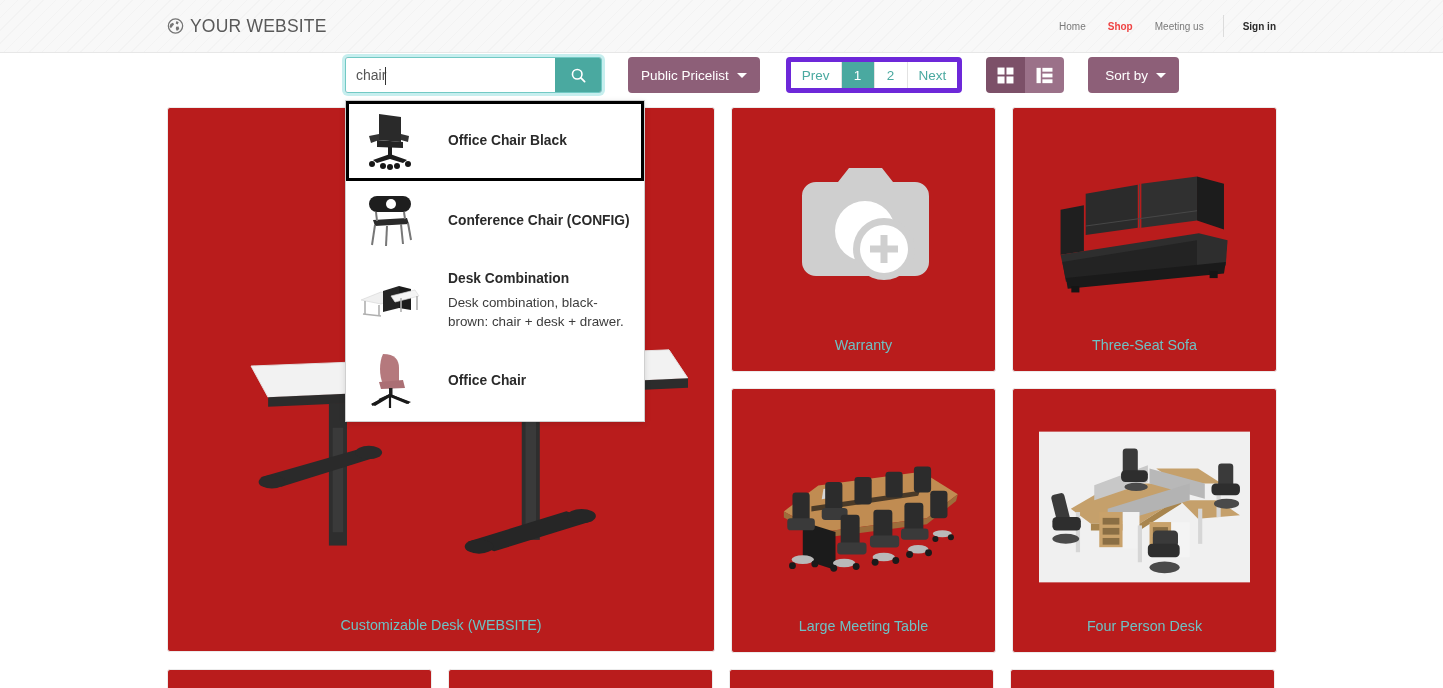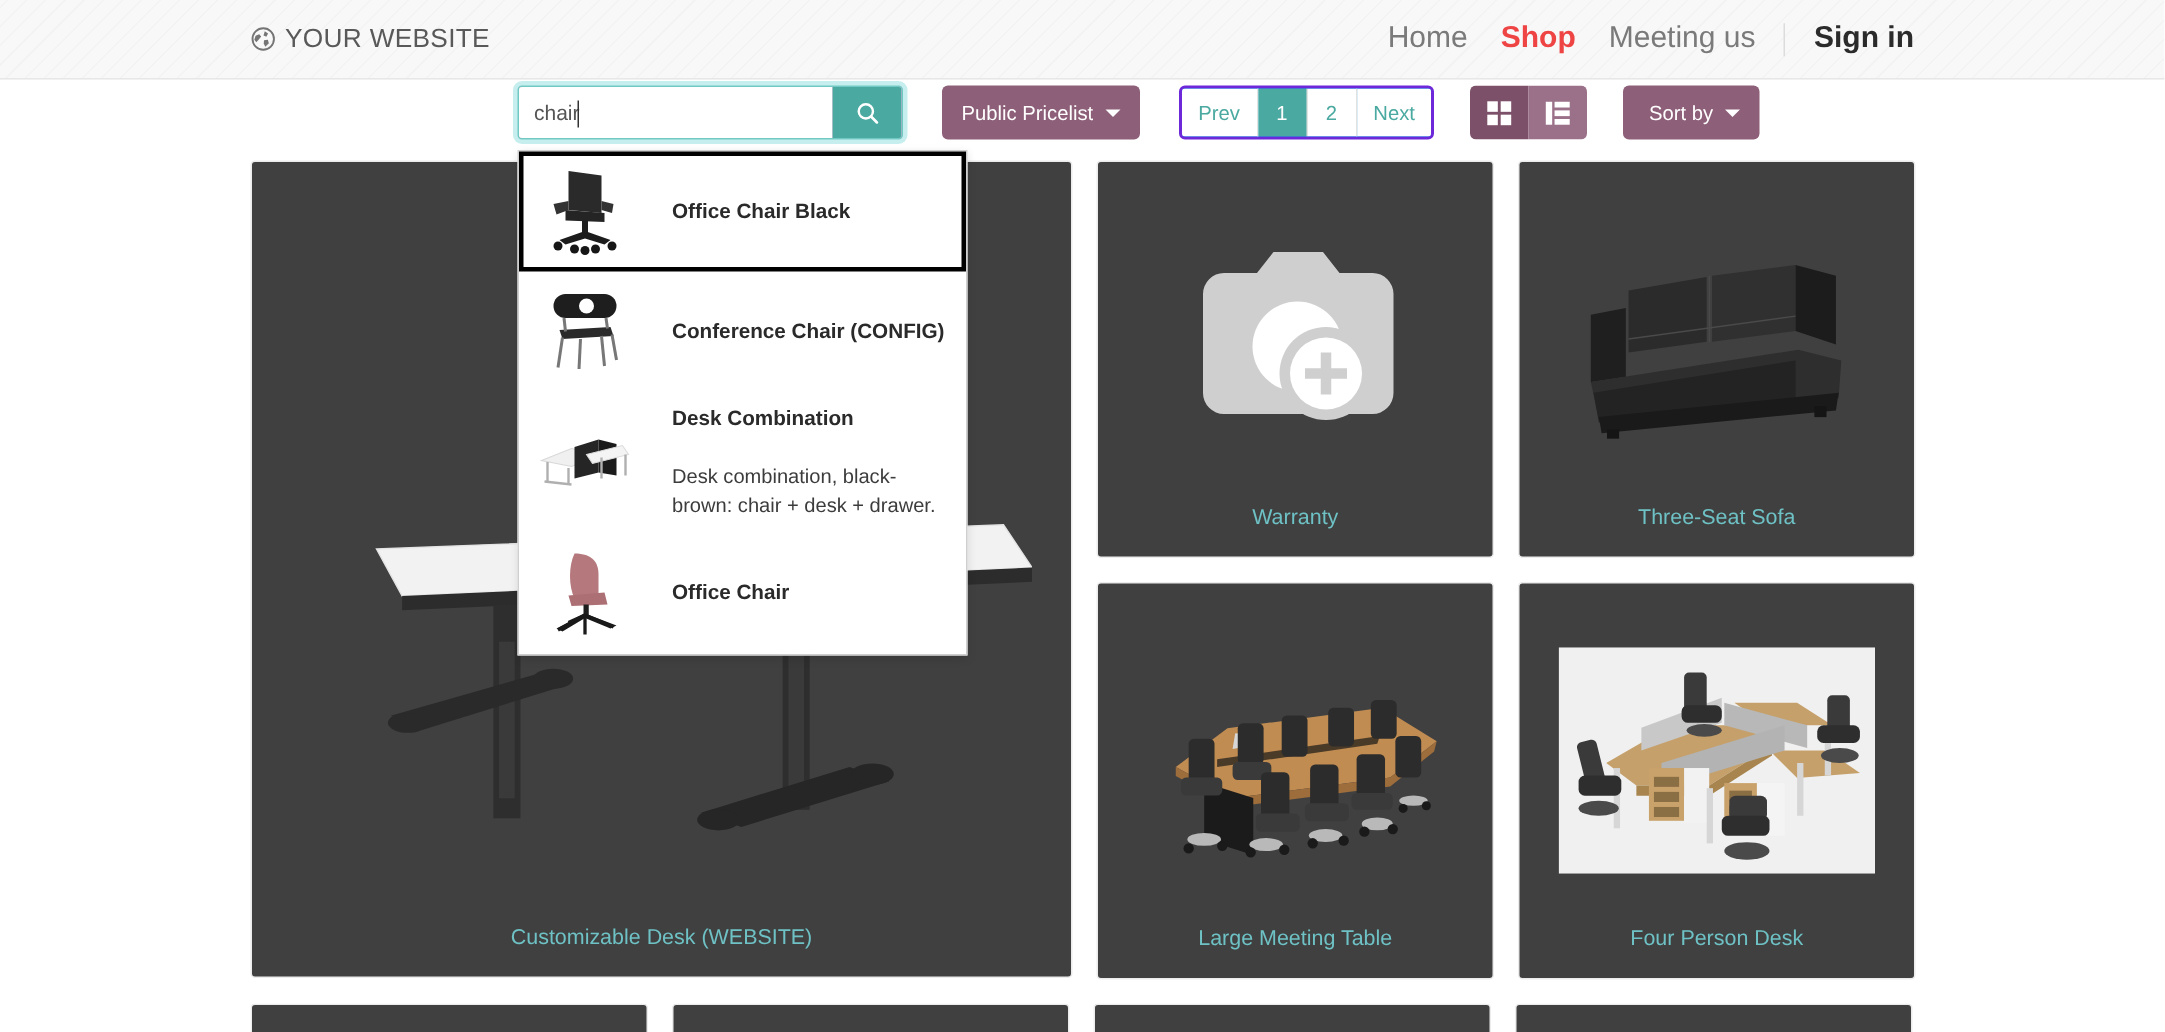--- a/index.html
+++ b/index.html
@@ -48,21 +48,21 @@
   }
   .globe-icon { display: block; width: 17px; height: 17px; }
 
   .main-nav {
     position: absolute;
     right: 167px; top: 50%;
     transform: translateY(-50%);
     display: flex; align-items: center;
   }
   .nav-link {
-    font-size: 20px;
+    font-size: 10px;
     color: #7a7a7a;
     text-decoration: none;
     padding: 0 11px;
     white-space: nowrap;
   }
   .nav-link.active { color: #ef4444; font-weight: bold; }
   .nav-sep {
     width: 1px; height: 22px;
     background: #dcdcdc;
     margin: 0 8px;
@@ -145,21 +145,21 @@
     border-left: 5px solid transparent;
     border-right: 5px solid transparent;
     border-top: 5px solid #ffffff;
   }
   #pricelist-btn { margin-left: 26px; }
 
   .pager {
     margin-left: 26px;
     display: flex;
     height: 36px;
-    border: 2px solid #6d28d9;
+    border: 5px solid #6d28d9;
     border-radius: 4px;
     overflow: hidden;
     background: #0ea5e9;
   }
   .pager a {
     display: flex; align-items: center; justify-content: center;
     min-width: 33px;
     padding: 0 11px;
     font-size: 13.5px;
     color: #4aa9a0;
@@ -193,21 +193,21 @@
     position: absolute;
     left: 167px; top: 107px;
     width: 1112px;
   }
   .grid-row {
     display: flex;
     gap: 16px;
     margin-bottom: 16px;
   }
   .card {
-    background: #404040;
+    background: #b91c1c;
     border: 1px solid #ececec;
     border-radius: 3px;
     display: flex;
     flex-direction: column;
     align-items: center;
     justify-content: space-between;
     padding: 14px 26px 16px;
     overflow: hidden;
   }
   .card-title {
@@ -263,21 +263,21 @@
   .ac-name {
     font-size: 13.8px;
     font-weight: bold;
     color: #2a2a2a;
     line-height: 1.35;
   }
   .ac-desc {
     font-size: 13.4px;
     color: #3c3c3c;
     line-height: 1.45;
-    margin-top: 19px;
+    margin-top: 4px;
   }
 
   svg { display: block; }
 </style>
 </head>
 <body>
 
 <header class="site-header">
   <a class="brand" href="#">
     <span>

